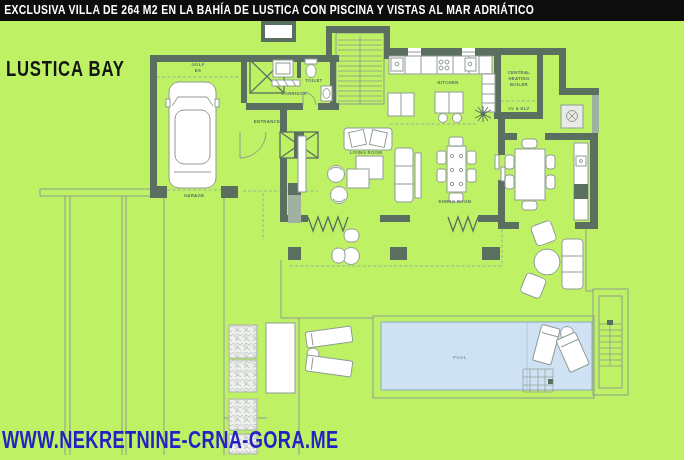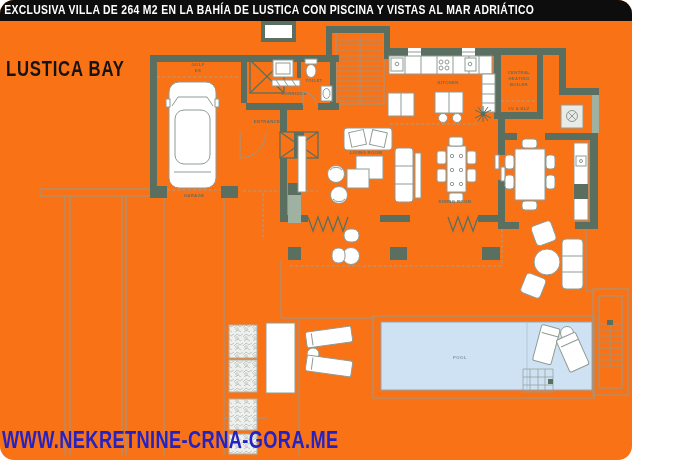--- a/index.html
+++ b/index.html
@@ -1,17 +1,17 @@
 <!DOCTYPE html>
 <html><head>
 <meta charset="utf-8">
 <style>
   html,body{margin:0;padding:0;background:#fff;}
-  #page{position:relative;width:632px;height:460px;background:#f97316;overflow:hidden;
-        font-family:"Liberation Sans",sans-serif;border-radius:14px;}
+  #page{position:relative;width:684px;height:460px;background:#bef264;overflow:hidden;
+        font-family:"Liberation Sans",sans-serif;}
   
   #topbar{position:absolute;left:0;top:0;width:688px;height:21px;background:#0d0d0d;z-index:5;}
   #topbar span{display:inline-block;color:#fff;font-size:12.5px;font-weight:bold;
                line-height:21px;padding-left:5px;letter-spacing:.4px;
                transform:scaleX(.83);transform-origin:left center;white-space:nowrap;}
   
   #loctitle{position:absolute;left:6px;top:56px;z-index:5;color:#141414;font-size:22px;
             font-weight:bold;letter-spacing:1px;transform:scaleX(.76);transform-origin:left top;
             white-space:nowrap;}
   #website{position:absolute;left:2px;top:426px;z-index:5;color:#2522c3;font-size:24px;

